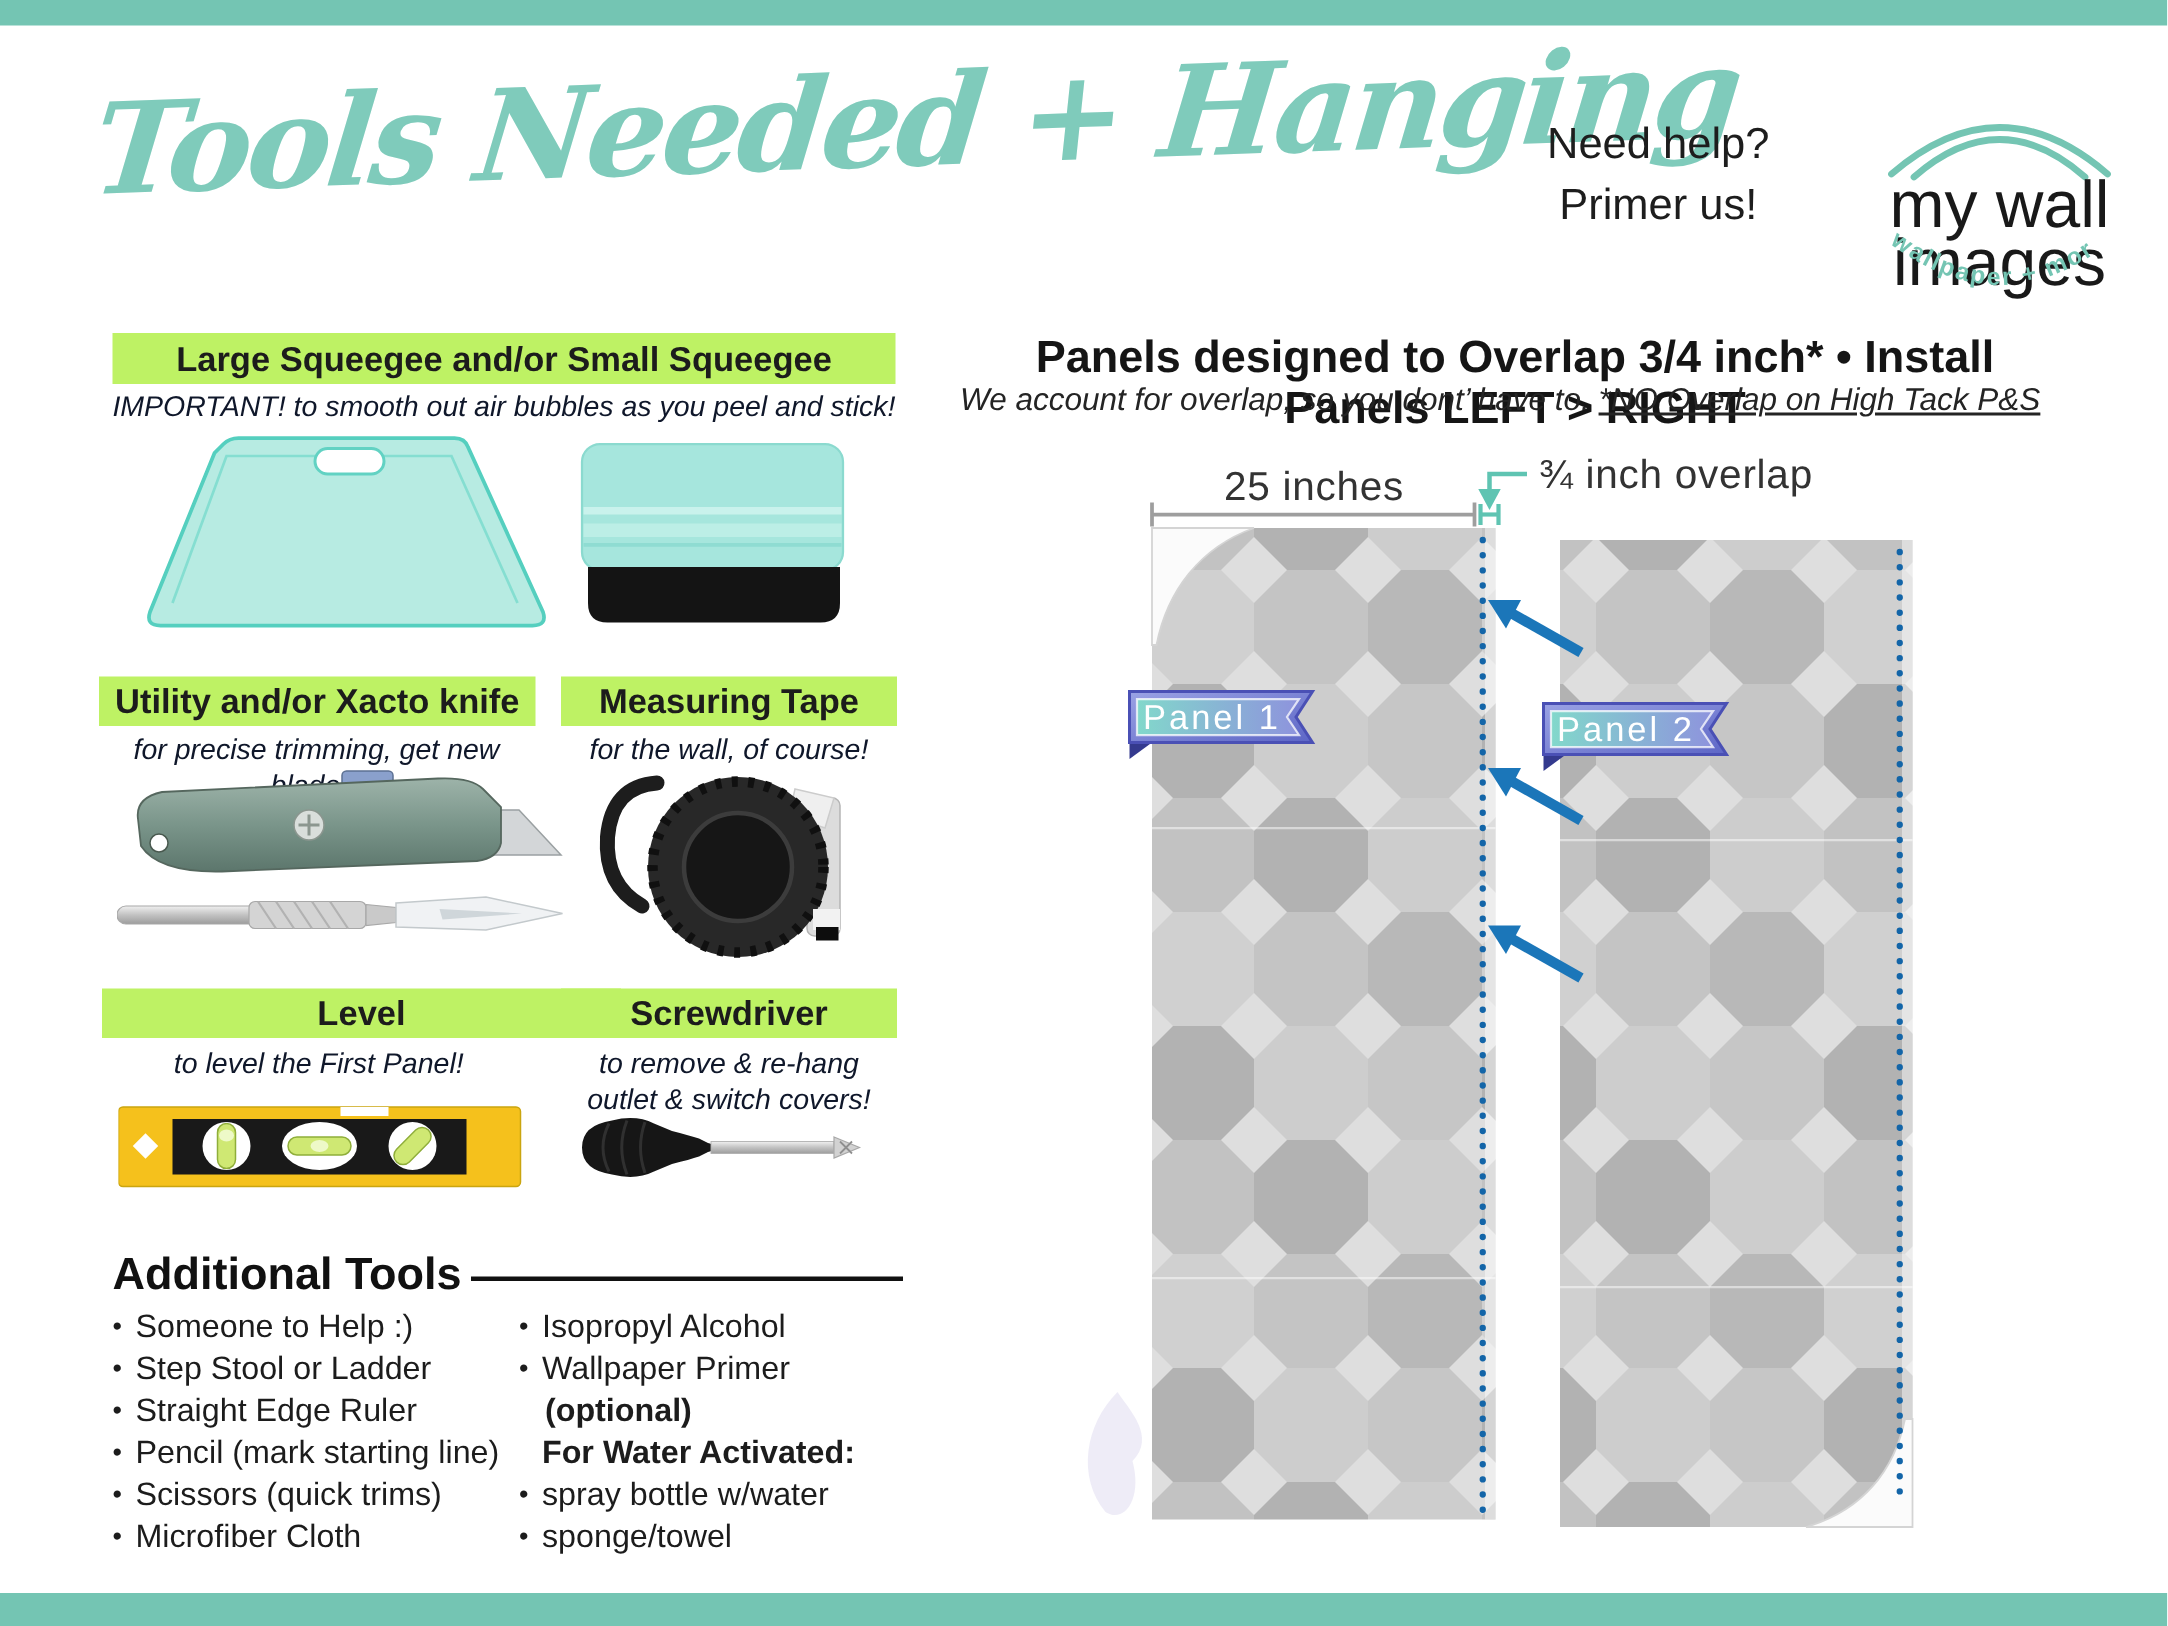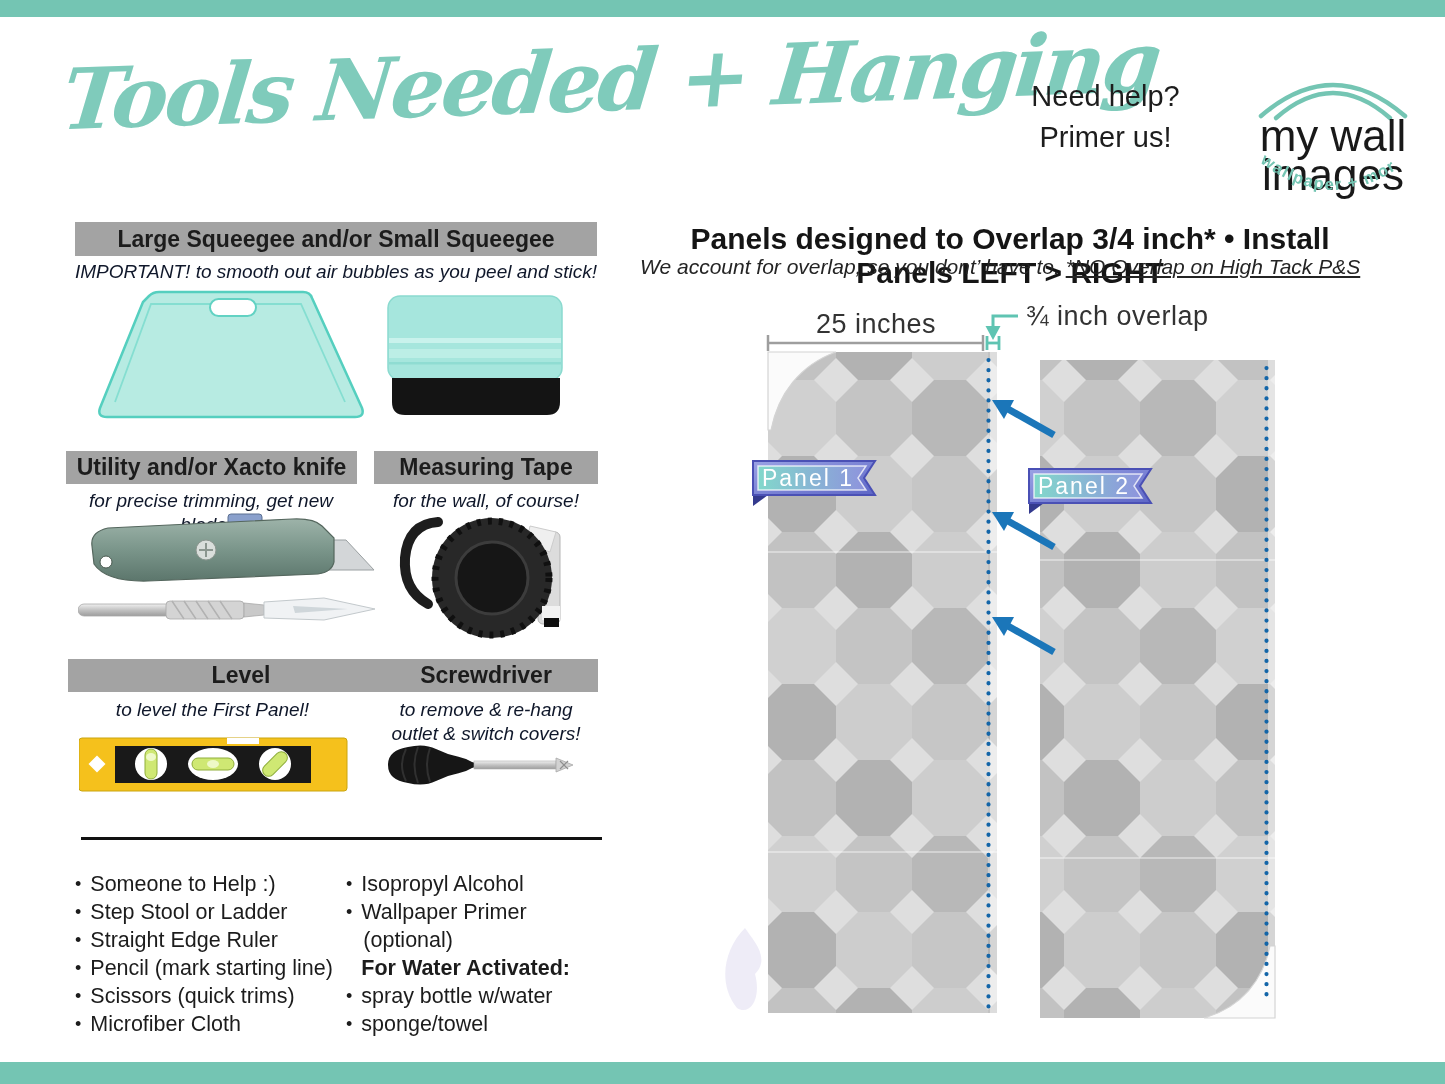--- a/index.html
+++ b/index.html
@@ -12,35 +12,35 @@
   #bottom-bar{top:1062px;height:22px;}
 
   .script-title{position:absolute;left:68px;top:50px;width:880px;
      font-family:"DejaVu Serif",serif;font-style:italic;font-weight:bold;
      font-size:84px;color:#7fcbbb;letter-spacing:-3px;white-space:nowrap;
      transform:rotate(-2deg) skewX(-8deg);transform-origin:left top;}
 
   .help-text{position:absolute;left:998px;top:76px;width:215px;text-align:center;
      font-size:29px;line-height:41px;color:#1d1d1d;}
 
-  .bar-header{position:absolute;background:#a3a3a3;display:flex;align-items:center;justify-content:center;
+  .bar-header{position:absolute;background:#bef264;display:flex;align-items:center;justify-content:center;
      font-weight:bold;font-size:23px;color:#1c1c1c;letter-spacing:0;}
   .note{position:absolute;font-style:italic;font-size:19px;line-height:24px;text-align:center;color:#0f172a;}
 
   .addl-head{position:absolute;left:75px;top:833px;width:527px;display:flex;align-items:center;}
   .addl-head .txt{font-weight:bold;font-size:30px;color:#111;}
   .addl-head .rule{flex:1;height:3px;background:#111;margin-left:6px;margin-top:4px;}
 
   .tool-list{position:absolute;top:871px;font-size:21.5px;line-height:27px;color:#1c1c1c;}
   #list-col1{left:75px;width:272px;}
   #list-col2{left:346px;width:262px;}
   .li{display:flex;align-items:baseline;}
   .li .blt{font-size:18px;margin-right:9px;position:relative;top:-1px;}
   .li.no-bullet .blt{visibility:hidden;}
-  .li.indent span.it{padding-left:2px;}
+  .li.indent span.it{padding-left:2px;font-weight:bold;}
   .li.bold span.it{font-weight:bold;}
 
   .panels-headline{position:absolute;left:640px;top:222px;width:740px;text-align:center;
      font-weight:bold;font-size:30px;color:#151515;}
   .panels-subline{position:absolute;left:640px;top:255px;width:740px;text-align:left;
      font-style:italic;font-size:21px;color:#242424;}
   .panels-subline .ul{text-decoration:underline;}
 
   svg text{font-family:"Liberation Sans",sans-serif;}
 </style>
@@ -157,20 +157,21 @@
 
   <svg class="abs" style="left:384px;top:740px;" width="192" height="50" viewBox="0 0 192 50">
     <path d="M4,25 Q4,10 24,7 Q40,3 52,9 L64,14 Q76,17 82,19 L88,22 Q92,23 92,25 Q92,27 88,28 L82,31 Q76,33 64,36 L52,41 Q40,47 24,43 Q4,40 4,25 Z" fill="#161616"></path>
     <path d="M22,9 Q14,25 22,41 M34,7 Q27,25 34,43 M46,8 Q40,25 46,42" stroke="#303030" stroke-width="2" fill="none"></path>
     <rect x="90" y="21" width="82" height="8" fill="url(#silverGrad)" stroke="#b0b0b0" stroke-width="0.6"></rect>
     <polygon points="172,18 189,25 172,32" fill="#d2d2d2" stroke="#a8a8a8" stroke-width="0.8"></polygon>
     <path d="M176,21 l8,8 M176,29 l8,-8" stroke="#8f8f8f" stroke-width="1.2"></path>
   </svg>
 
   <div class="addl-head">
+    <span class="txt">Additional Tools</span>
     <span class="rule"></span>
   </div>
 
   <div id="list-col1" class="tool-list">
     <div class="li">
         <span class="blt">•</span>
         <span class="it">Someone to Help :)</span>
       </div>
     <div class="li">
         <span class="blt">•</span>

